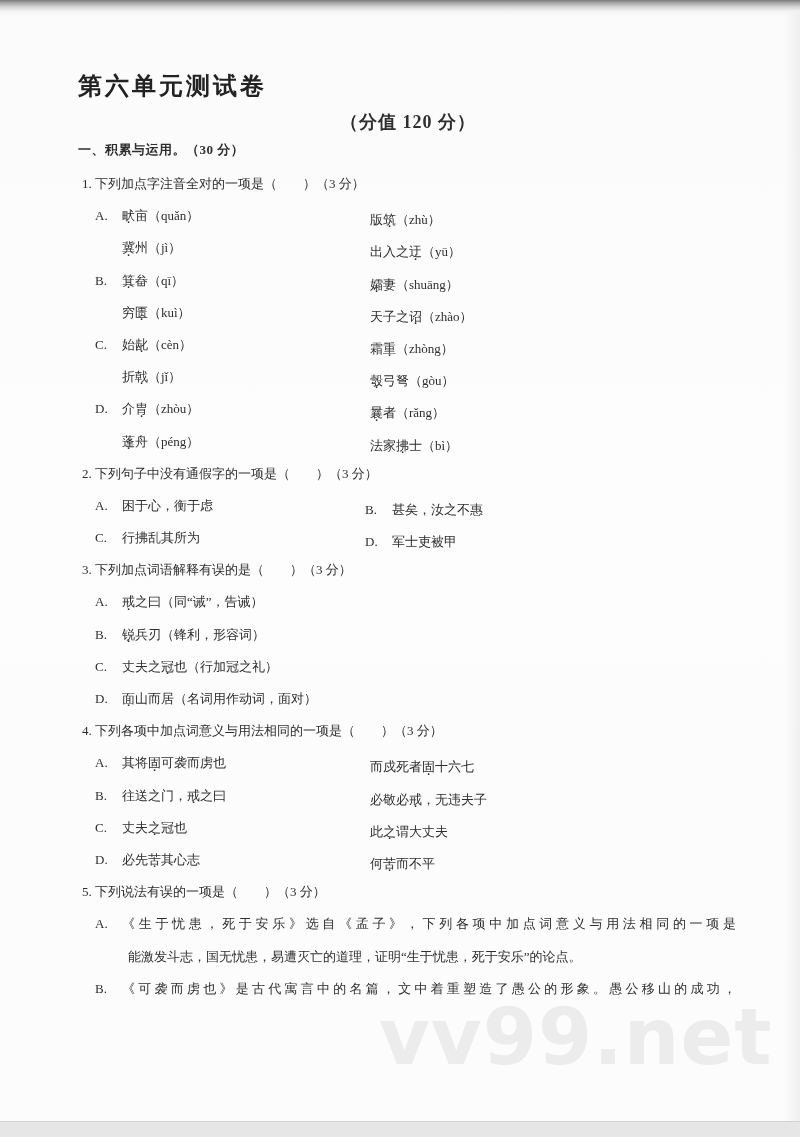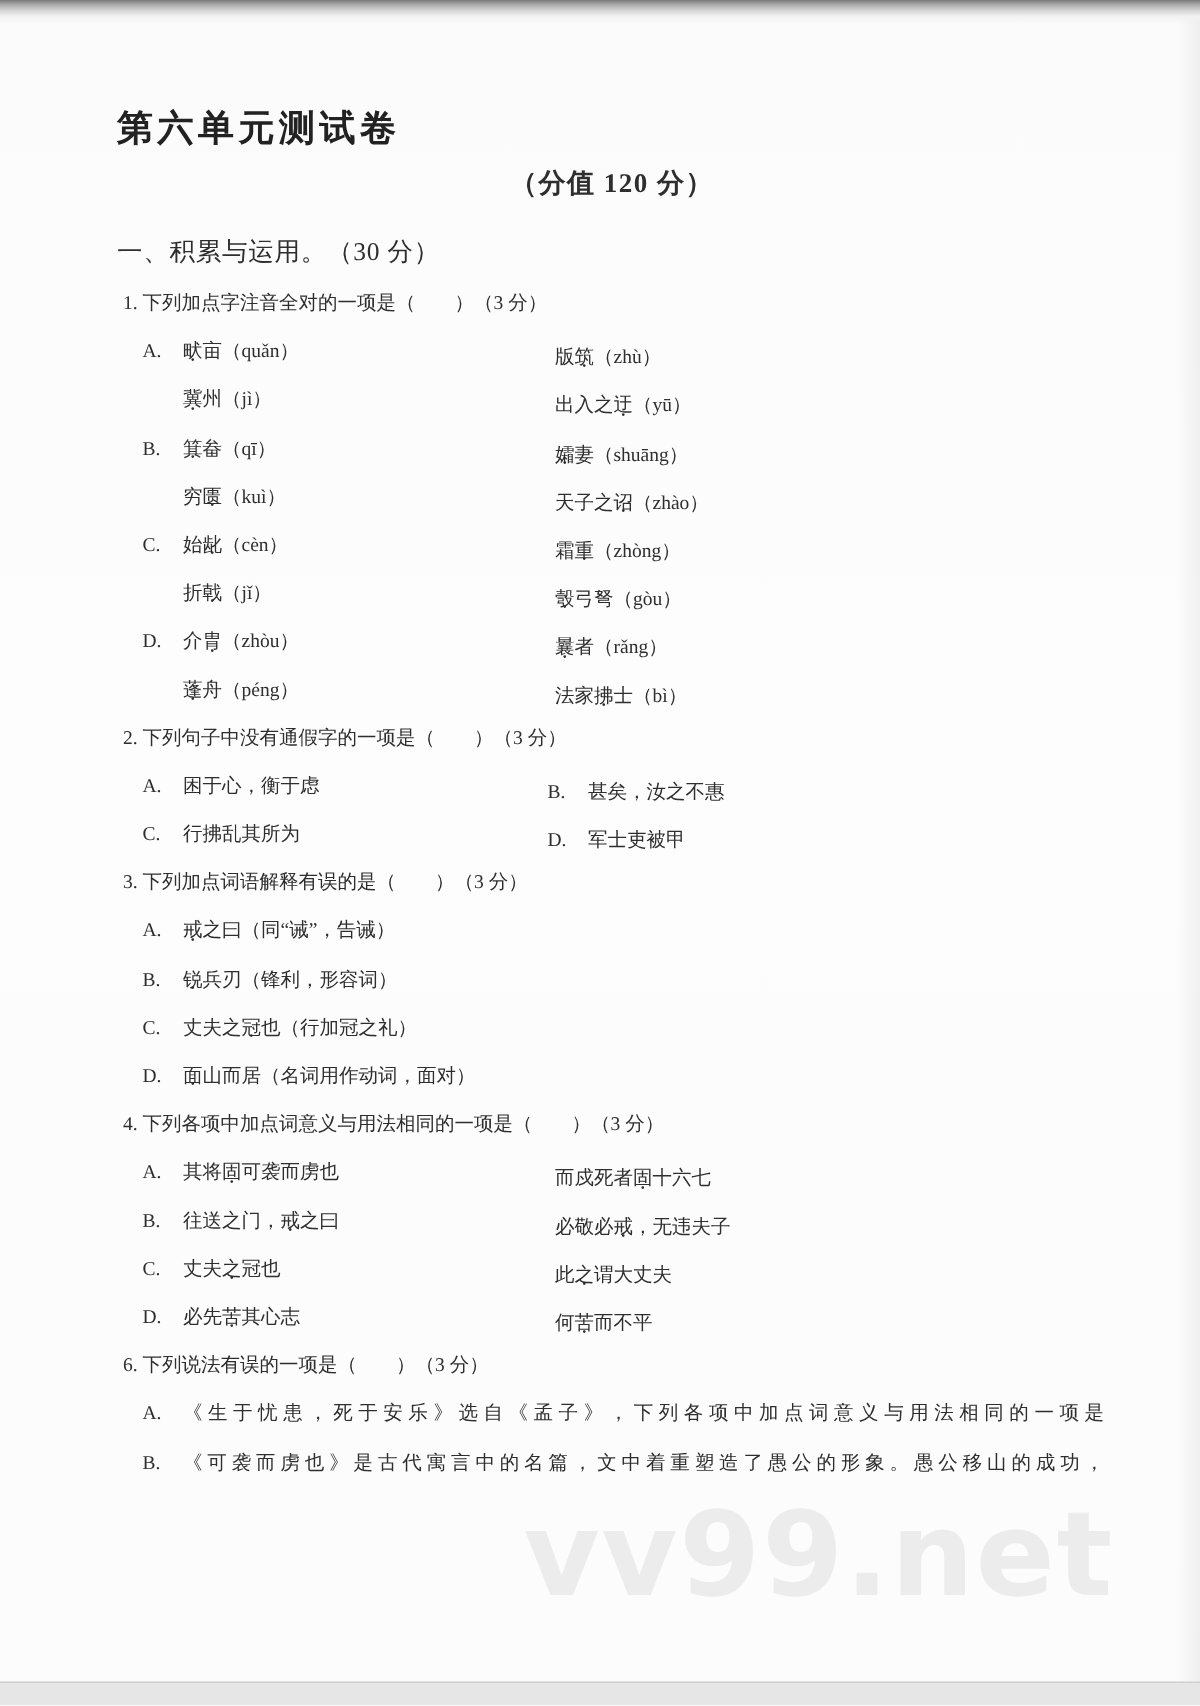--- a/index.html
+++ b/index.html
@@ -20,39 +20,39 @@
   .edge-bottom{
     position:absolute;left:0;right:0;bottom:0;height:15px;
     background:#e6e6e6;border-top:1px solid #d2d2d2;z-index:3;
   }
   .edge-right{
     position:absolute;top:0;right:0;bottom:0;width:16px;
     background:linear-gradient(270deg,rgba(0,0,0,0.05),rgba(255,255,255,0));
     z-index:2;
   }
   .watermark{
-    position:absolute;left:349px;top:998px;
+    position:absolute;left:379px;top:998px;
     font-family:"DejaVu Sans","Liberation Sans",sans-serif;
     font-weight:700;font-size:78px;line-height:1;
     color:#ececec;letter-spacing:1px;z-index:0;
     user-select:none;
   }
   .content{
     position:absolute;left:78px;top:64px;width:660px;z-index:1;
   }
   .title{
     font-size:24px;font-weight:600;line-height:44px;
     letter-spacing:3px;color:#222;
   }
   .subtitle{
     text-align:center;font-size:18px;font-weight:600;line-height:28px;
     letter-spacing:1px;
   }
   .sec{
-    font-size:17px;font-weight:400;line-height:28px;margin-top:18px;
+    font-size:13px;font-weight:700;line-height:28px;
     letter-spacing:0.5px;
   }
   .lines{margin-top:4px;}
   .line{
     position:relative;height:32.2px;line-height:32.2px;
     font-size:13px;white-space:nowrap;
   }
   .stem{padding-left:4px;}
   .optrow{padding-left:17px;}
   .lbl{display:inline-block;width:27px;}
@@ -157,24 +157,25 @@
       </div>
       <div class="line optrow">
         <span class="lbl">C.</span><span>丈夫<span class="em">之</span>冠也</span>
         <span class="rt">此<span class="em">之</span>谓大丈夫</span>
       </div>
       <div class="line optrow">
         <span class="lbl">D.</span><span>必先<span class="em">苦</span>其心志</span>
         <span class="rt">何<span class="em">苦</span>而不平</span>
       </div>
 
-      <div class="line stem">6. 下列说法有误的一项是（　　）（3 分）</div>
+      <div class="line stem">5. 下列说法有误的一项是（　　）（3 分）</div>
       <div class="line optrow">
         <span class="lbl">A.</span><span class="just">《生于忧患，死于安乐》选自《孟子》，下列各项中加点词意义与用法相同的一项是</span>
       </div>
+      <div class="line cont2">能激发斗志，国无忧患，易遭灭亡的道理，证明“生于忧患，死于安乐”的论点。</div>
       <div class="line optrow">
         <span class="lbl">B.</span><span class="just">《可袭而虏也》是古代寓言中的名篇，文中着重塑造了愚公的形象。愚公移山的成功，</span>
       </div>
 
     </div>
   </div>
 
   <div class="edge-bottom"></div>
 </div>
 

